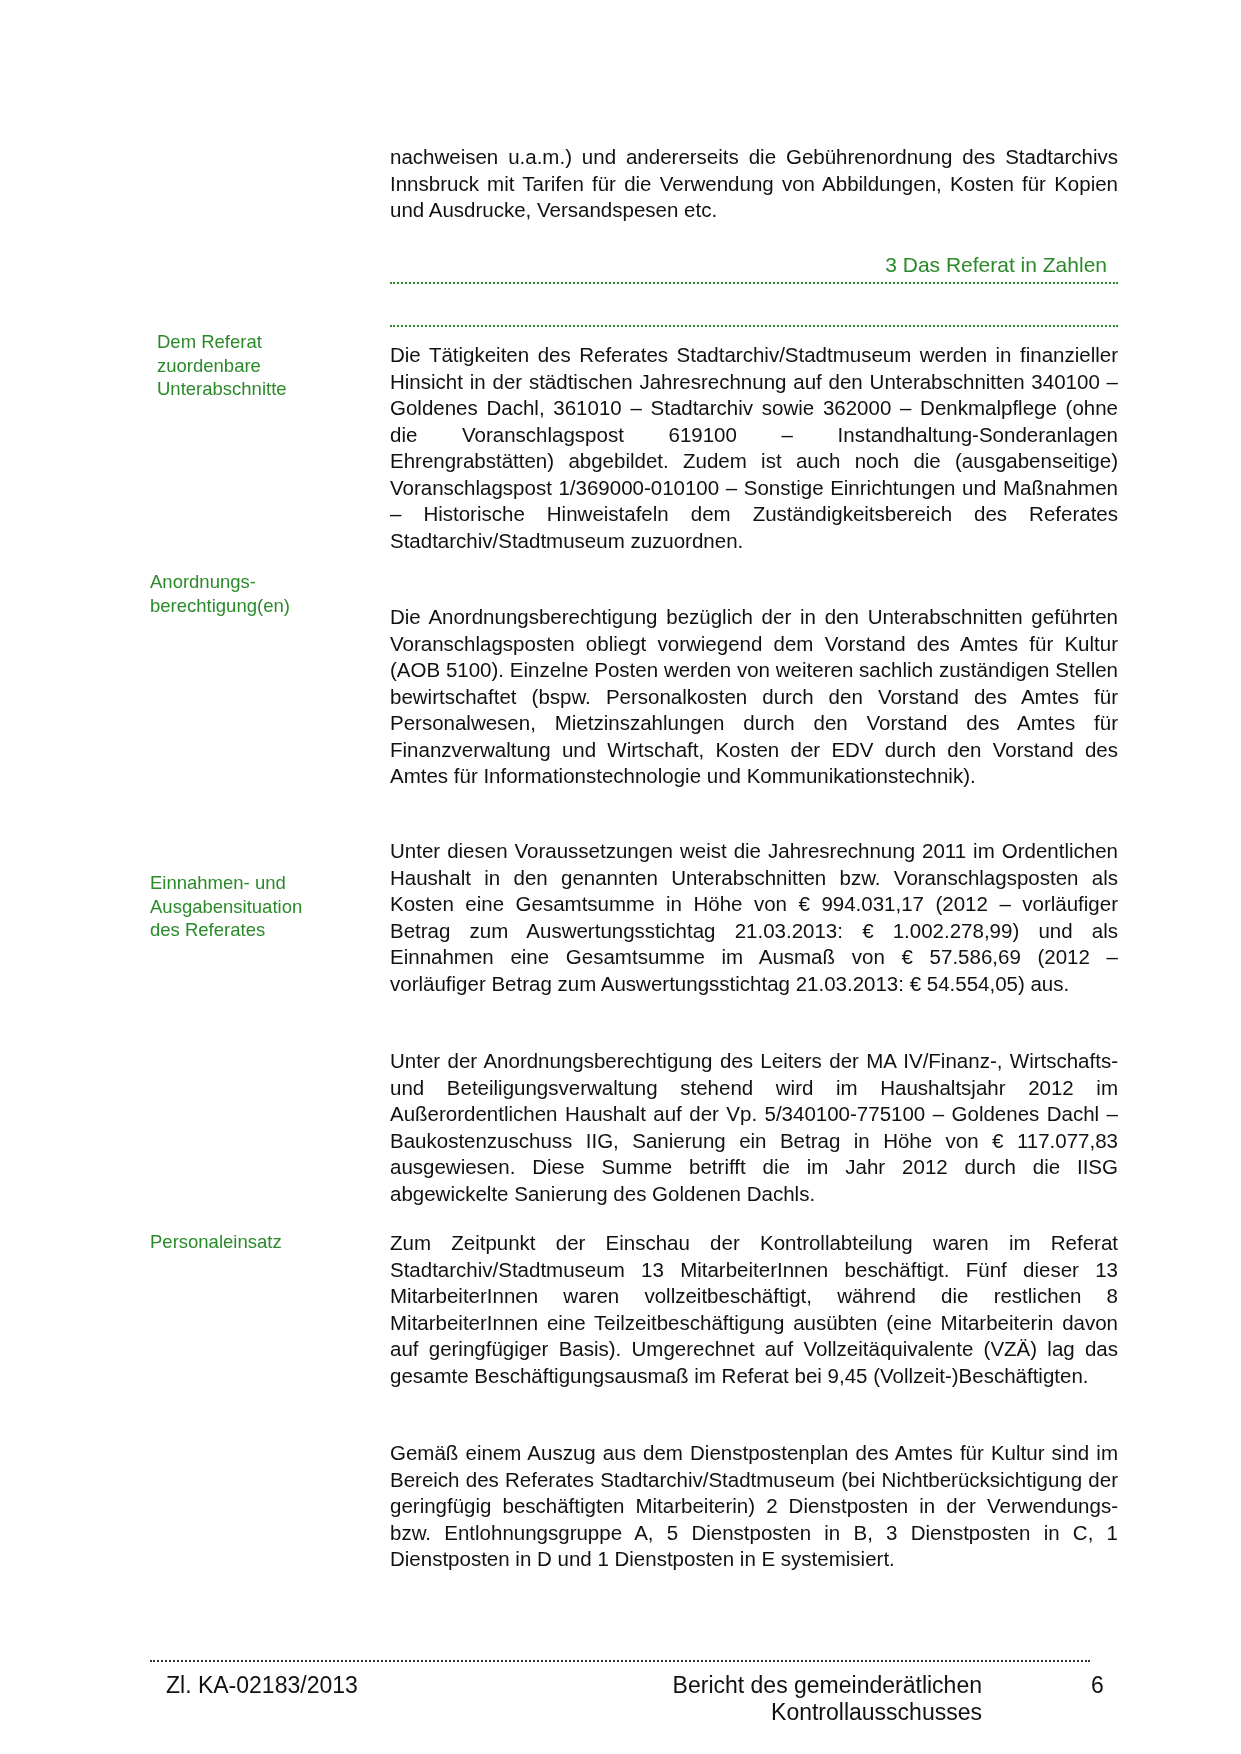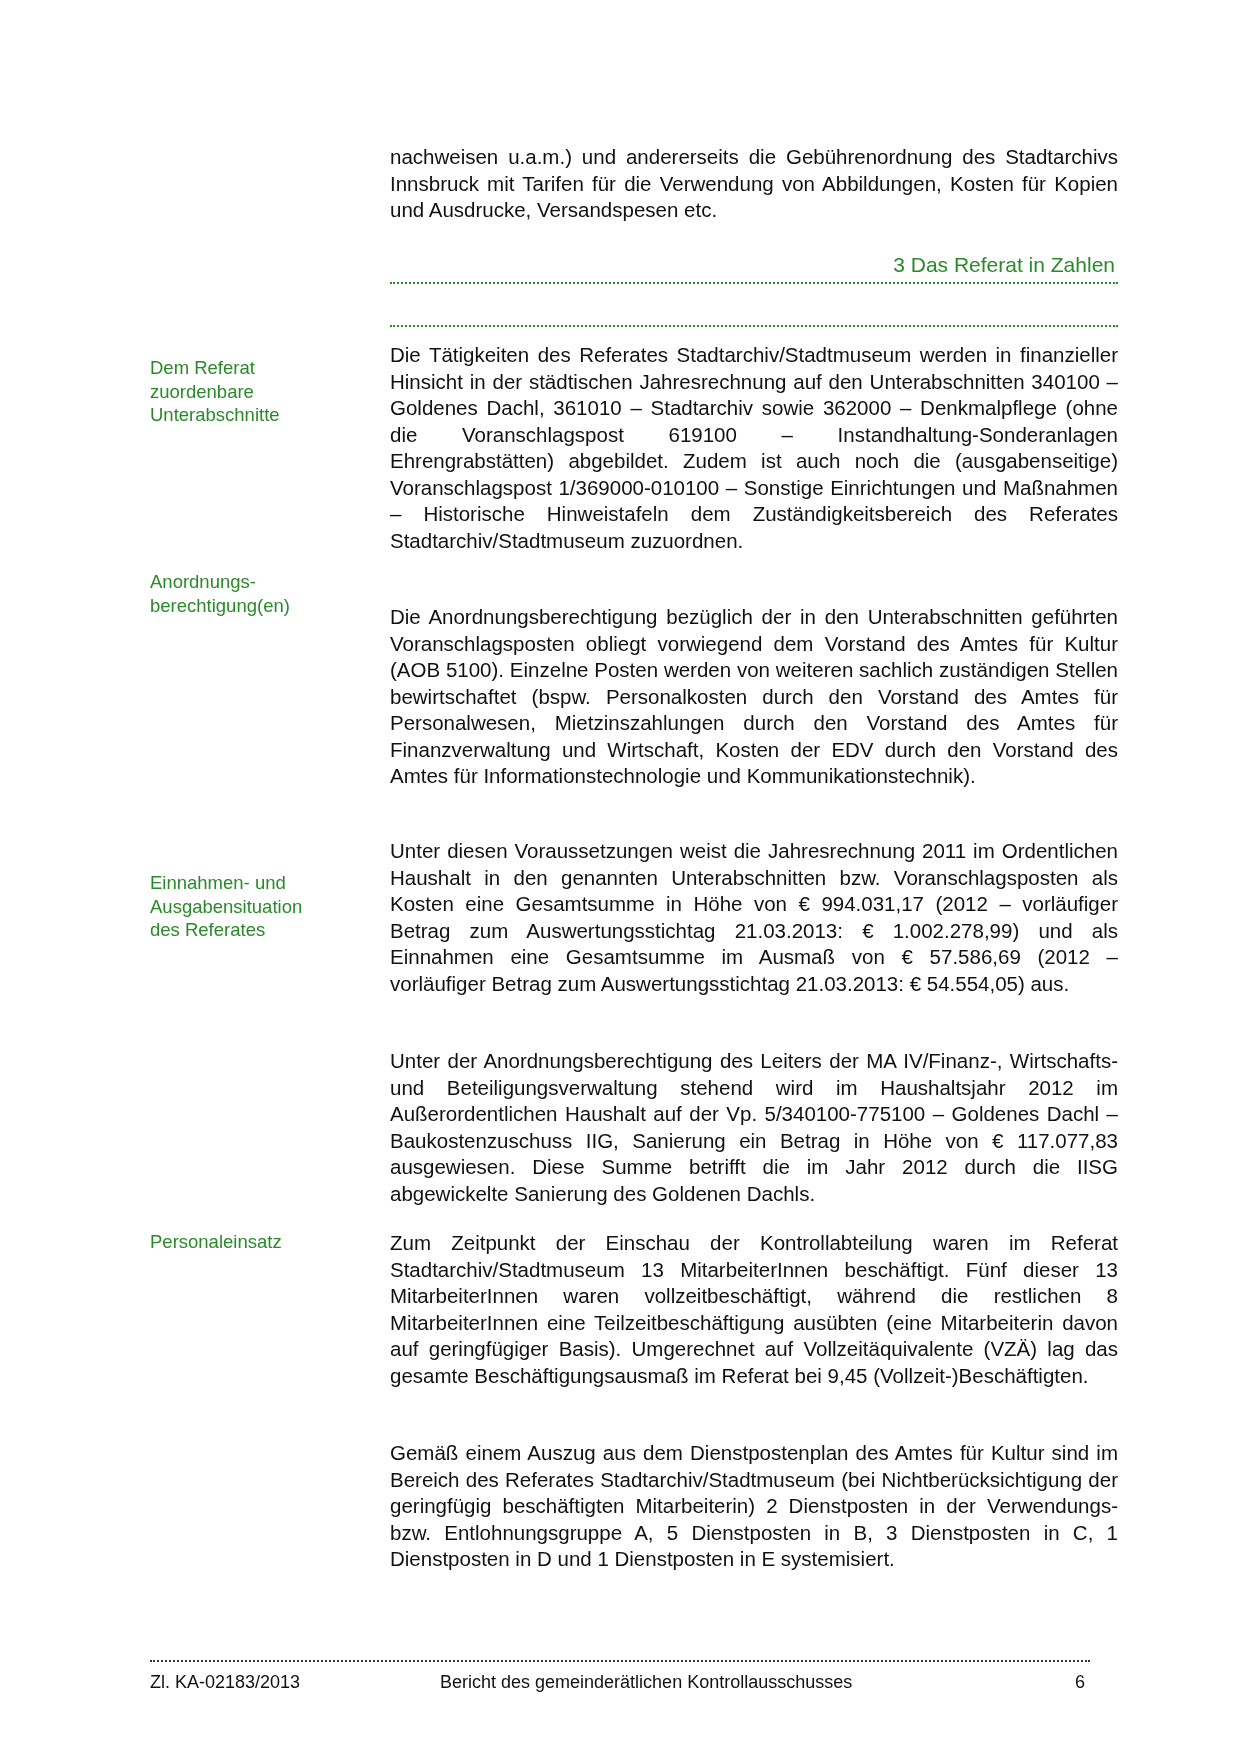--- a/index.html
+++ b/index.html
@@ -11,46 +11,46 @@
     .body-text {
       position: absolute; left: 390px; width: 728px;
       font-size: 20.5px; line-height: 26.5px; text-align: justify;
       text-align-last: left; hyphens: none;
     }
     .margin-note {
       position: absolute; left: 150px; width: 200px;
       font-size: 18.5px; line-height: 23.5px; color: #2a8a2a;
     }
     .heading {
-      position: absolute; left: 387px; width: 728px; text-align: right;
+      position: absolute; left: 379px; width: 728px; text-align: right;
       color: #2a8a2a; font-size: 21px; line-height: 26px;
     }
     .dotted {
       position: absolute; left: 390px; width: 728px; height: 0;
       border-top: 2px dotted #2a8a2a;
     }
     .footer-rule {
       position: absolute; left: 150px; width: 940px; height: 0;
       border-top: 2px dotted #333;
     }
-    .footer-text { position: absolute; top: 1672px; font-size: 18px; color: #111; }
+    .footer-text { position: absolute; top: 1672px; font-size: 23px; color: #111; margin-left: 16px; }
   </style>
 </head>
 <body>
 
 <div class="page">
 
   <div class="body-text" style="top:144px;">nachweisen u.a.m.) und andererseits die Gebührenordnung des Stadtarchivs Innsbruck mit Tarifen für die Verwendung von Abbildungen, Kosten für Kopien und Ausdrucke, Versandspesen etc.</div>
 
   <div class="heading" style="top:252px;">3  Das Referat in Zahlen</div>
   <div class="dotted" style="top:282px;"></div>
 
   <div class="dotted" style="top:325px;"></div>
 
-  <div class="margin-note" style="top:356px; width:150px;">Dem Referat zuordenbare Unterabschnitte</div>
+  <div class="margin-note" style="top:330px; width:150px;margin-left:7px;">Dem Referat zuordenbare Unterabschnitte</div>
   <div class="body-text" style="top:342px;">Die Tätigkeiten des Referates Stadtarchiv/Stadtmuseum werden in finanzieller Hinsicht in der städtischen Jahresrechnung auf den Unterabschnitten 340100 – Goldenes Dachl, 361010 – Stadtarchiv sowie 362000 – Denkmalpflege (ohne die Voranschlagspost 619100 – Instandhaltung-Sonderanlagen Ehrengrabstätten) abgebildet. Zudem ist auch noch die (ausgabenseitige) Voranschlagspost 1/369000-010100 – Sonstige Einrichtungen und Maßnahmen – Historische Hinweistafeln dem Zuständigkeitsbereich des Referates Stadtarchiv/Stadtmuseum zuzuordnen.</div>
 
   <div class="margin-note" style="top:570px; width:175px;">Anordnungs-berechtigung(en)</div>
   <div class="body-text" style="top:604px;">Die Anordnungsberechtigung bezüglich der in den Unterabschnitten geführten Voranschlagsposten obliegt vorwiegend dem Vorstand des Amtes für Kultur (AOB 5100). Einzelne Posten werden von weiteren sachlich zuständigen Stellen bewirtschaftet (bspw. Personalkosten durch den Vorstand des Amtes für Personalwesen, Mietzinszahlungen durch den Vorstand des Amtes für Finanzverwaltung und Wirtschaft, Kosten der EDV durch den Vorstand des Amtes für Informationstechnologie und Kommunikationstechnik).</div>
 
   <div class="margin-note" style="top:871px; width:180px;">Einnahmen- und Ausgabensituation des Referates</div>
   <div class="body-text" style="top:838px;">Unter diesen Voraussetzungen weist die Jahresrechnung 2011 im Ordentlichen Haushalt in den genannten Unterabschnitten bzw. Voranschlagsposten als Kosten eine Gesamtsumme in Höhe von € 994.031,17 (2012 – vorläufiger Betrag zum Auswertungsstichtag 21.03.2013: € 1.002.278,99) und als Einnahmen eine Gesamtsumme im Ausmaß von € 57.586,69 (2012 – vorläufiger Betrag zum Auswertungsstichtag 21.03.2013: € 54.554,05) aus.</div>
   <div class="body-text" style="top:1048px;">Unter der Anordnungsberechtigung des Leiters der MA IV/Finanz-, Wirtschafts- und Beteiligungsverwaltung stehend wird im Haushaltsjahr 2012 im Außerordentlichen Haushalt auf der Vp. 5/340100-775100 – Goldenes Dachl – Baukostenzuschuss IIG, Sanierung ein Betrag in Höhe von € 117.077,83 ausgewiesen. Diese Summe betrifft die im Jahr 2012 durch die IISG abgewickelte Sanierung des Goldenen Dachls.</div>
 
   <div class="margin-note" style="top:1230px;">Personaleinsatz</div>

